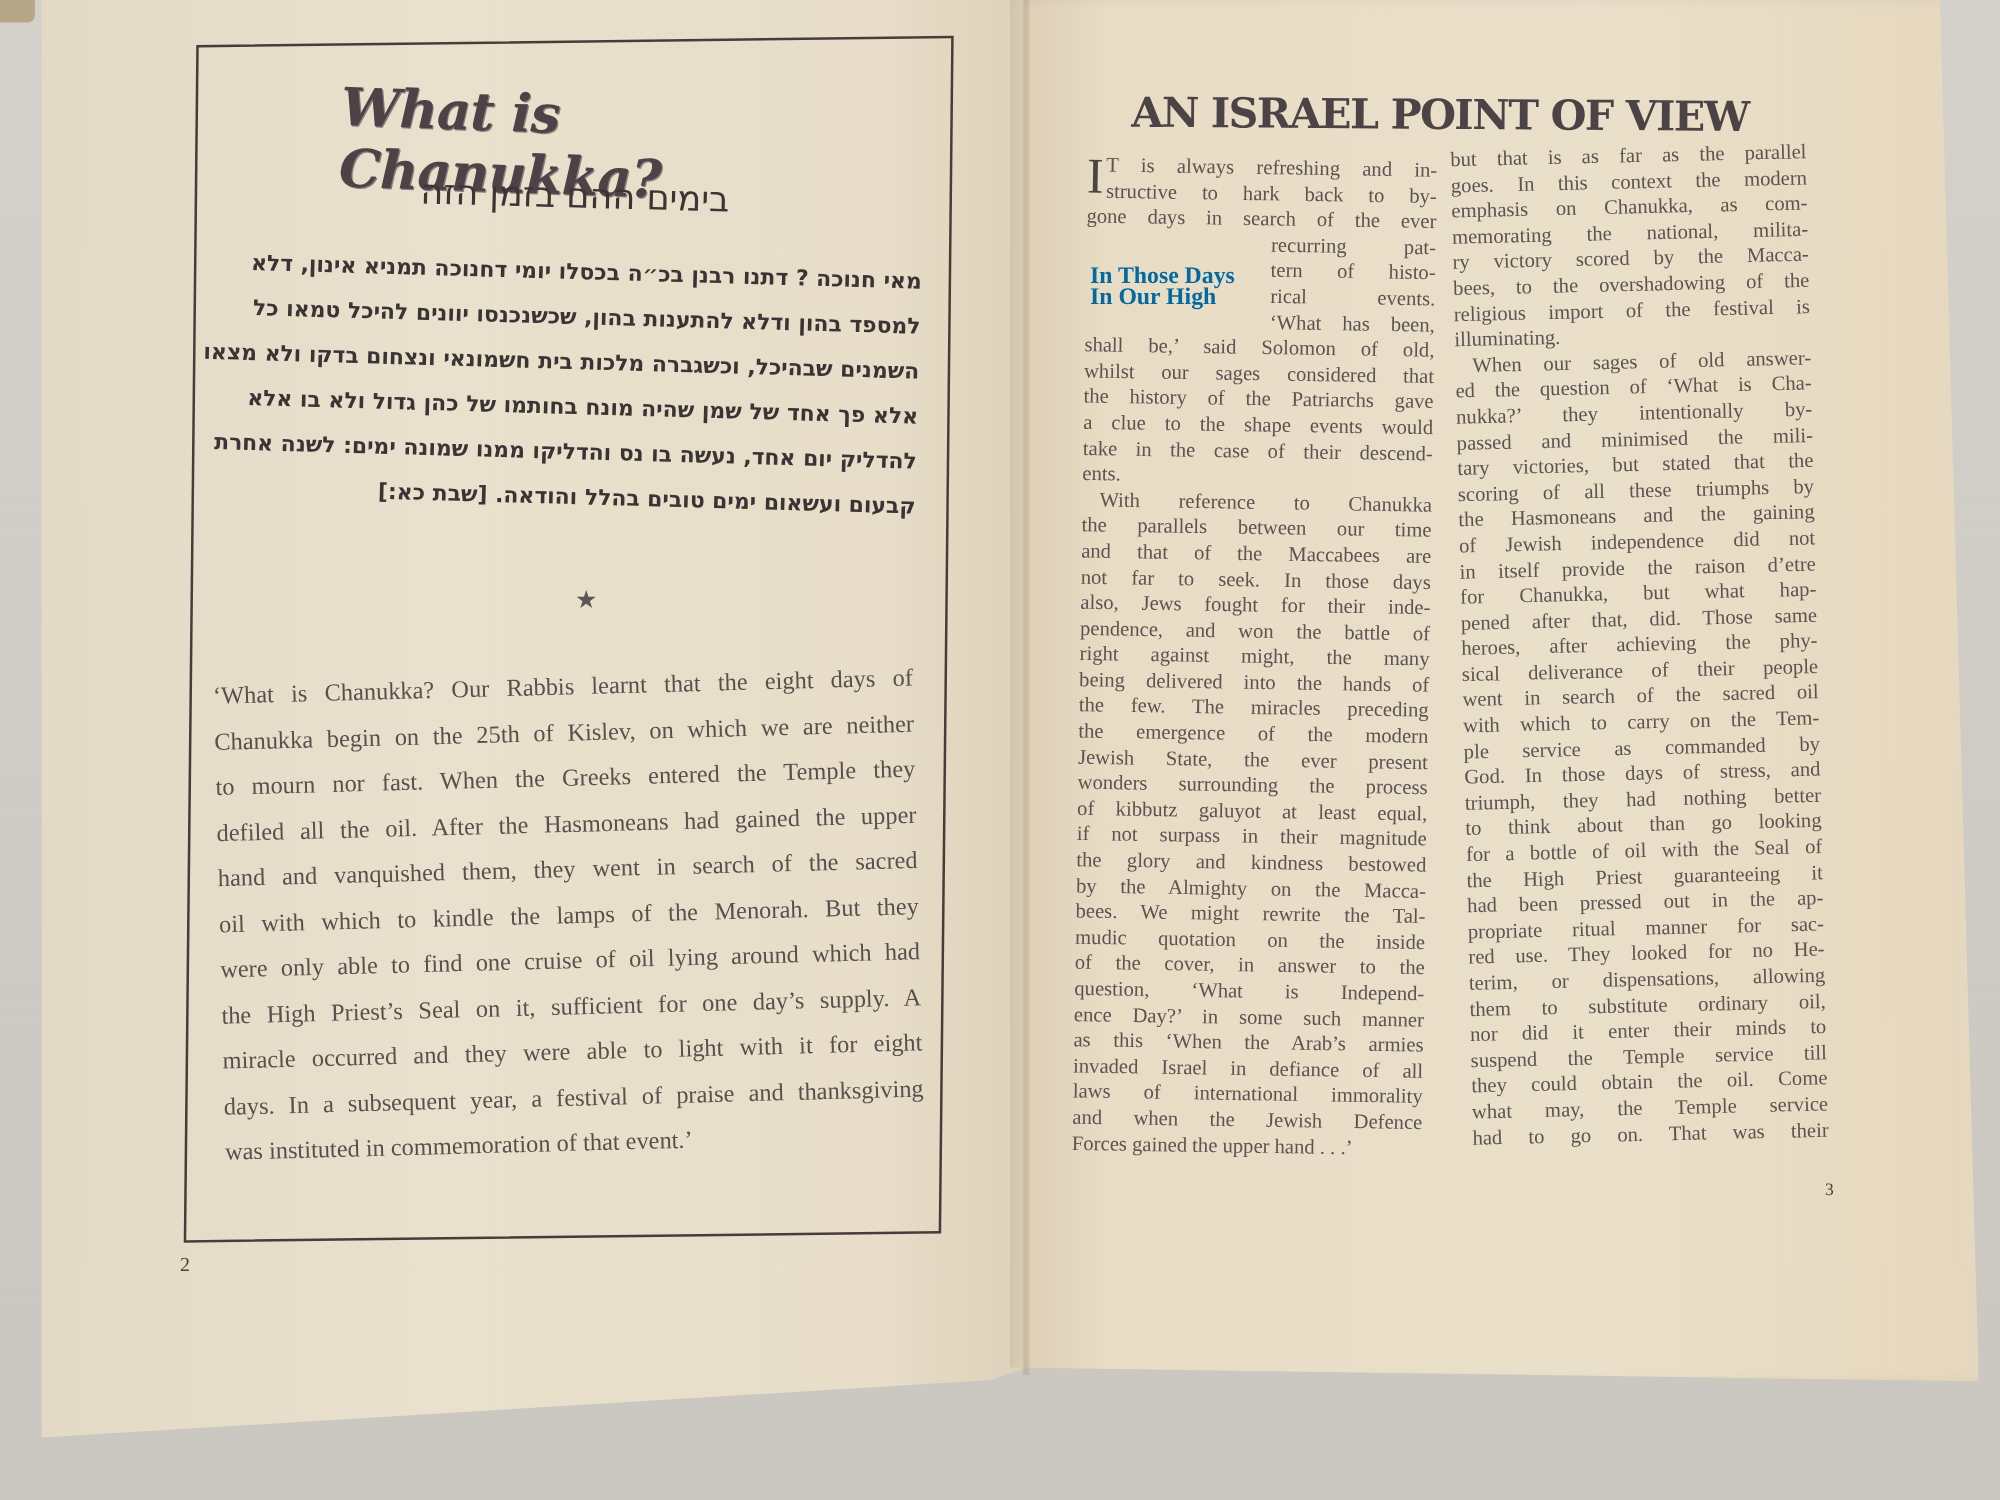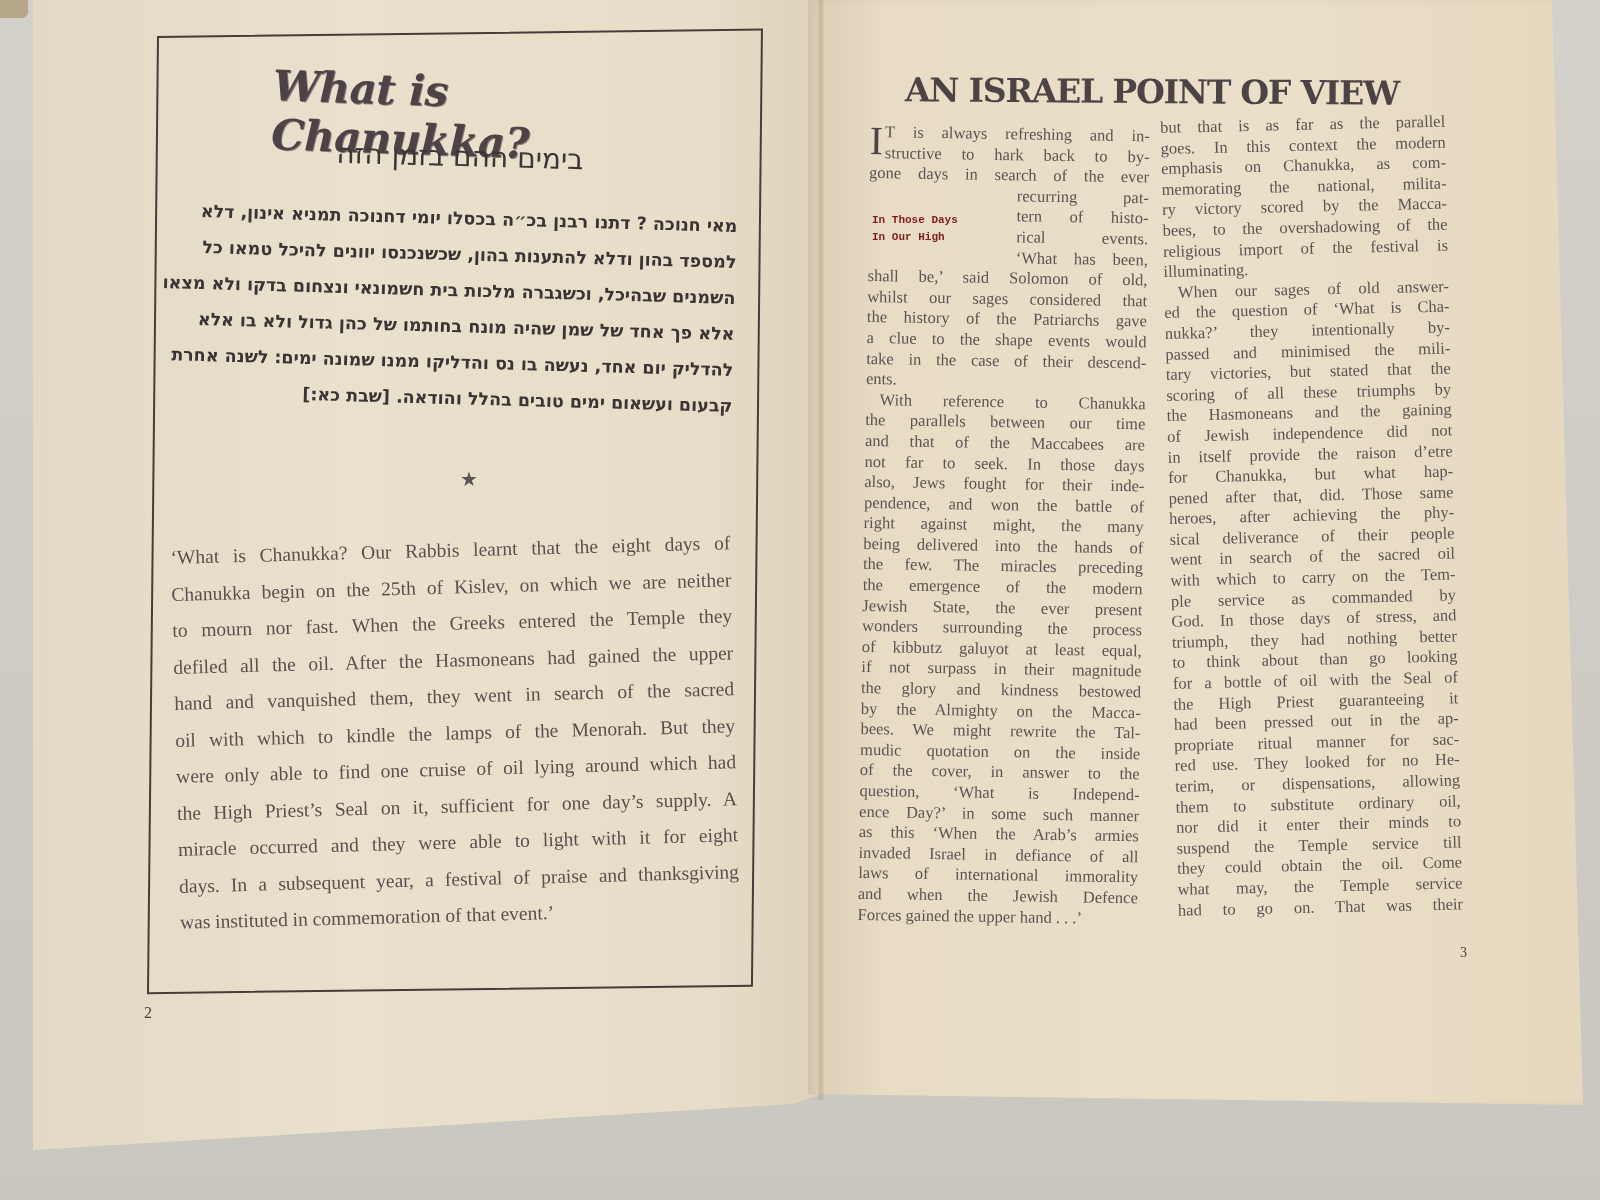--- a/index.html
+++ b/index.html
@@ -85,22 +85,22 @@
     .col .ln { display: block; white-space: nowrap; text-align: justify; text-align-last: justify; }
     .col .ln.last { text-align-last: left; }
     .col .ln.indent { padding-left: 14px; }
     .col-1 { left: 870px; top: 122px; width: 280px; transform: rotate(0.9deg); transform-origin: 0 0; }
     .col-2 { left: 1160px; top: 118px; width: 285px; transform: rotate(-1.3deg); transform-origin: 0 0; }
     .drop-cap {
       float: left; font-size: 40px; line-height: 34px; margin: 2px 2px 0 0; color: #4b4346;
     }
     .sidehead {
       position: absolute; left: 872px; top: 212px;
-      font-family: Liberation Mono, monospace; font-weight: bold; font-size: 11px;
-      color: #7f1d1d; line-height: 17px;
+      font-family: Liberation Serif, serif; font-weight: bold; font-size: 19px;
+      color: #0369a1; line-height: 17px;
     }
     .page-num-right {
       position: absolute; left: 1460px; top: 945px; font-size: 14px; color: #4a4040;
     }
   </style>
 </head>
 <body>
 
 <div class="surface"></div>
 <div class="corner-tab"></div>

